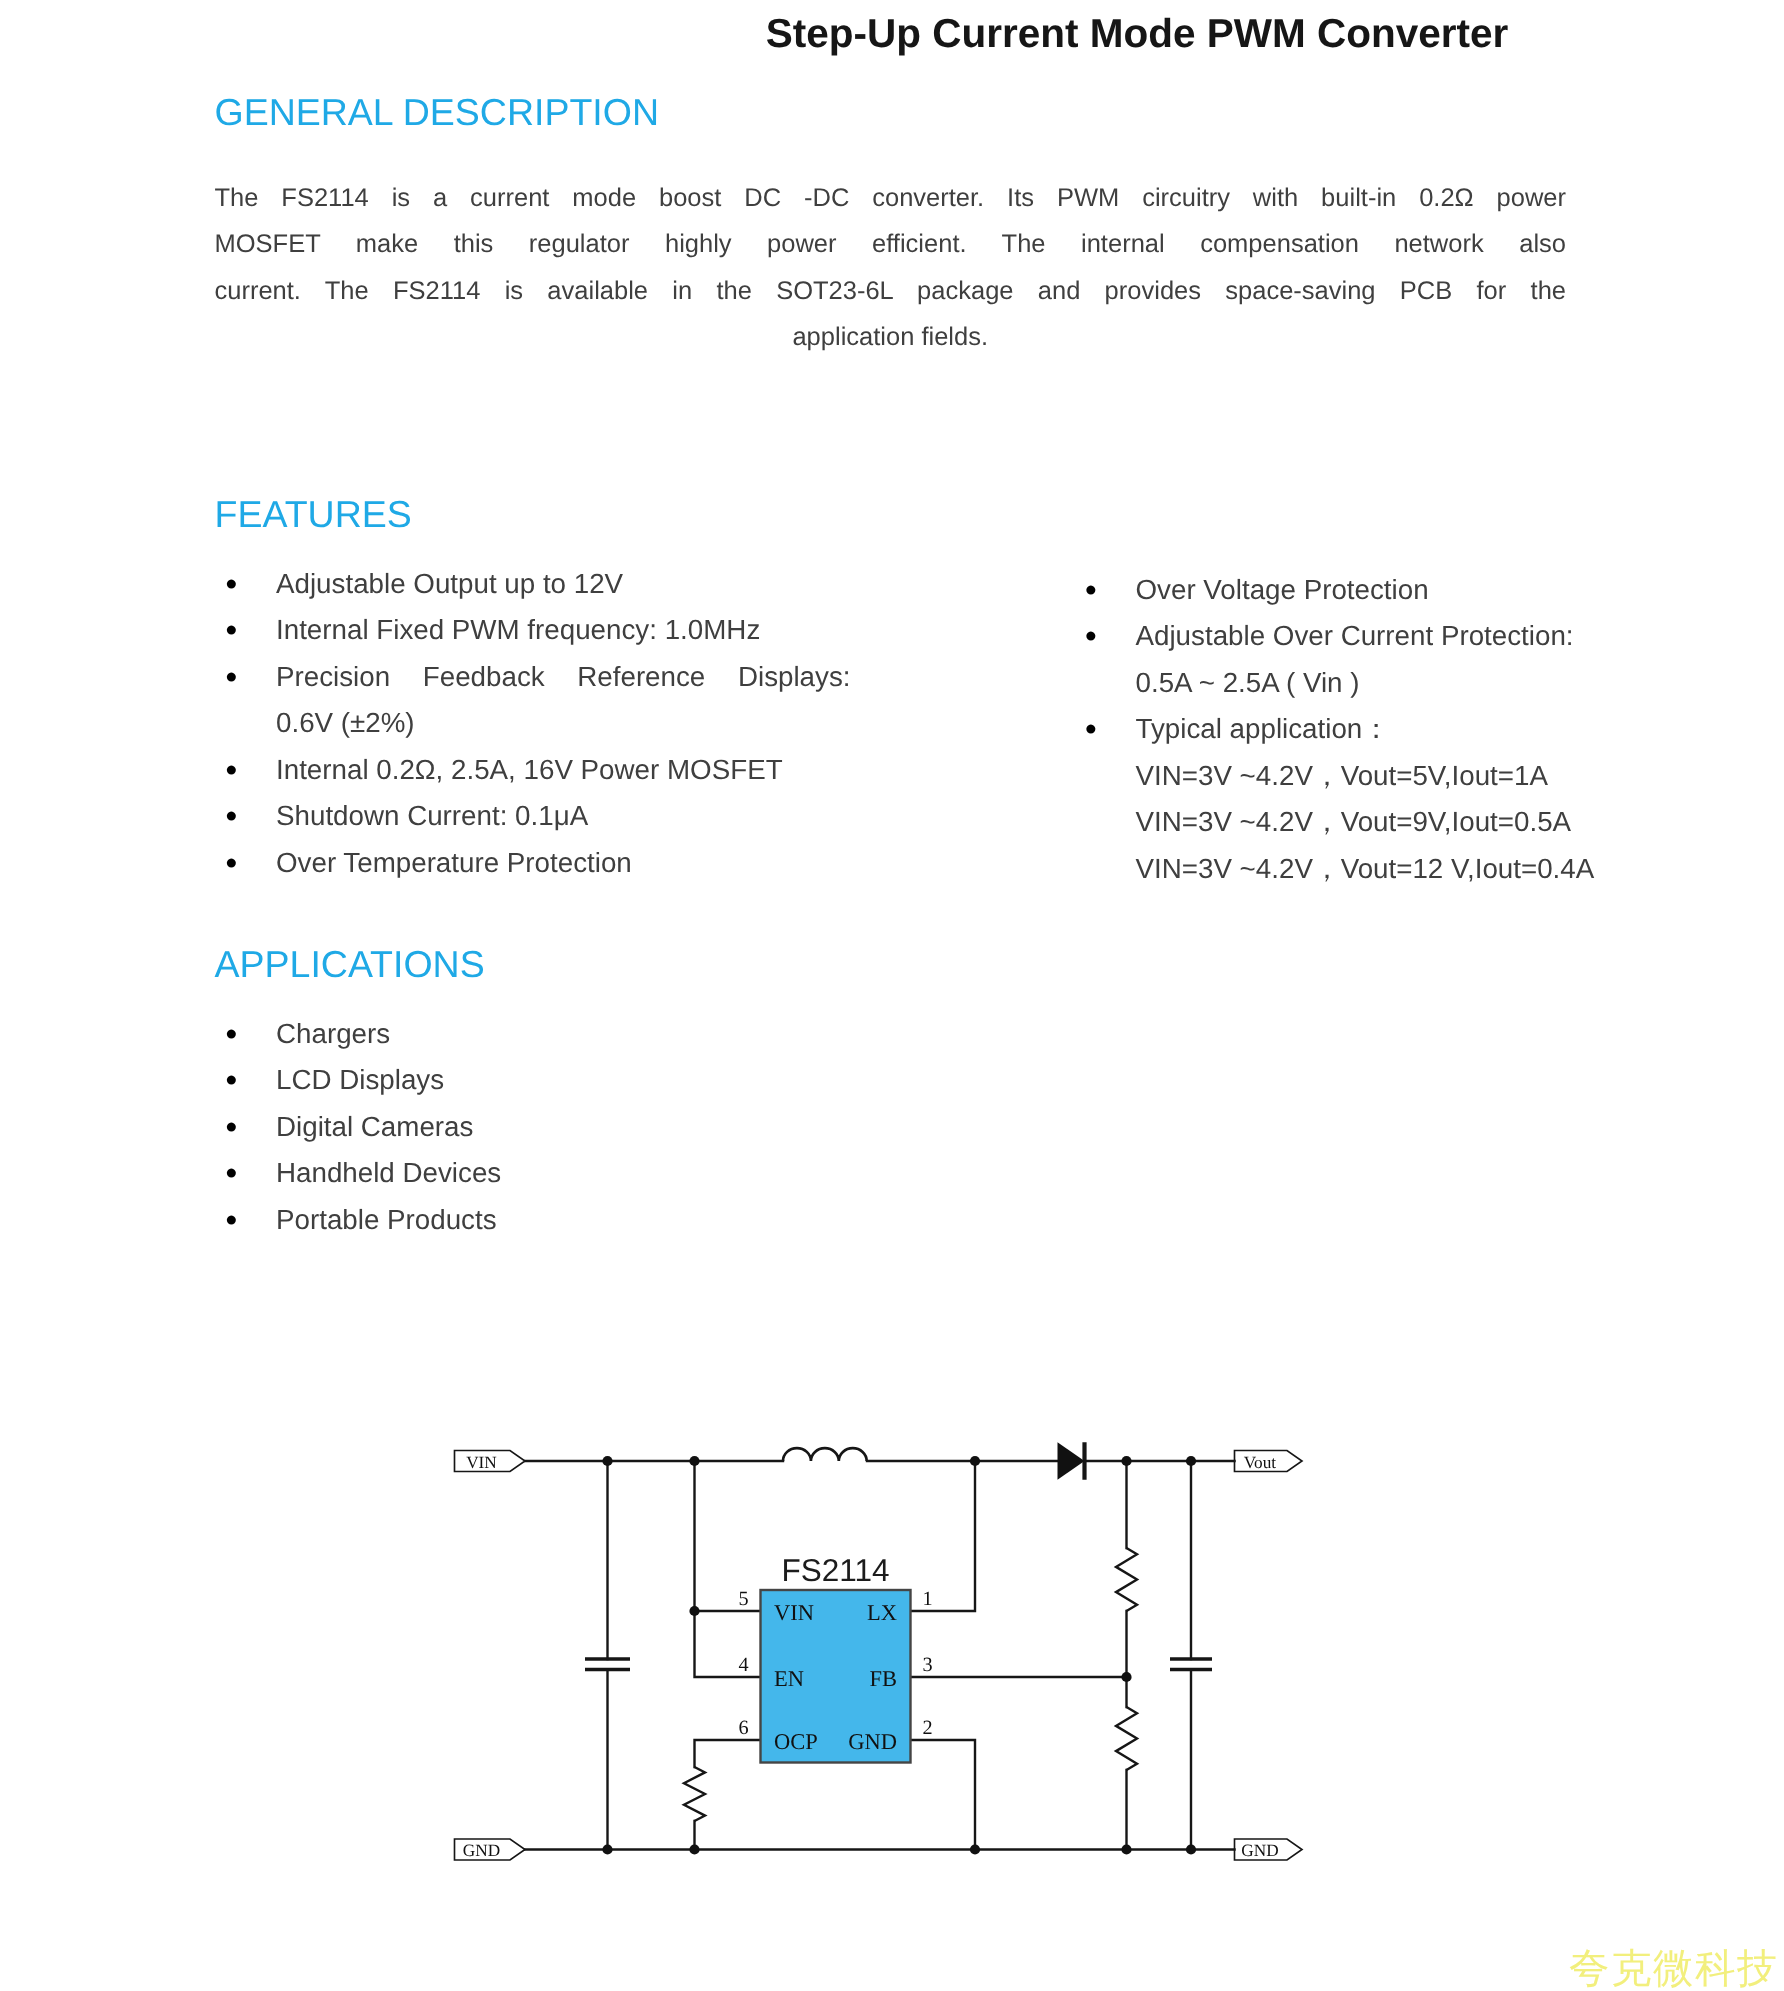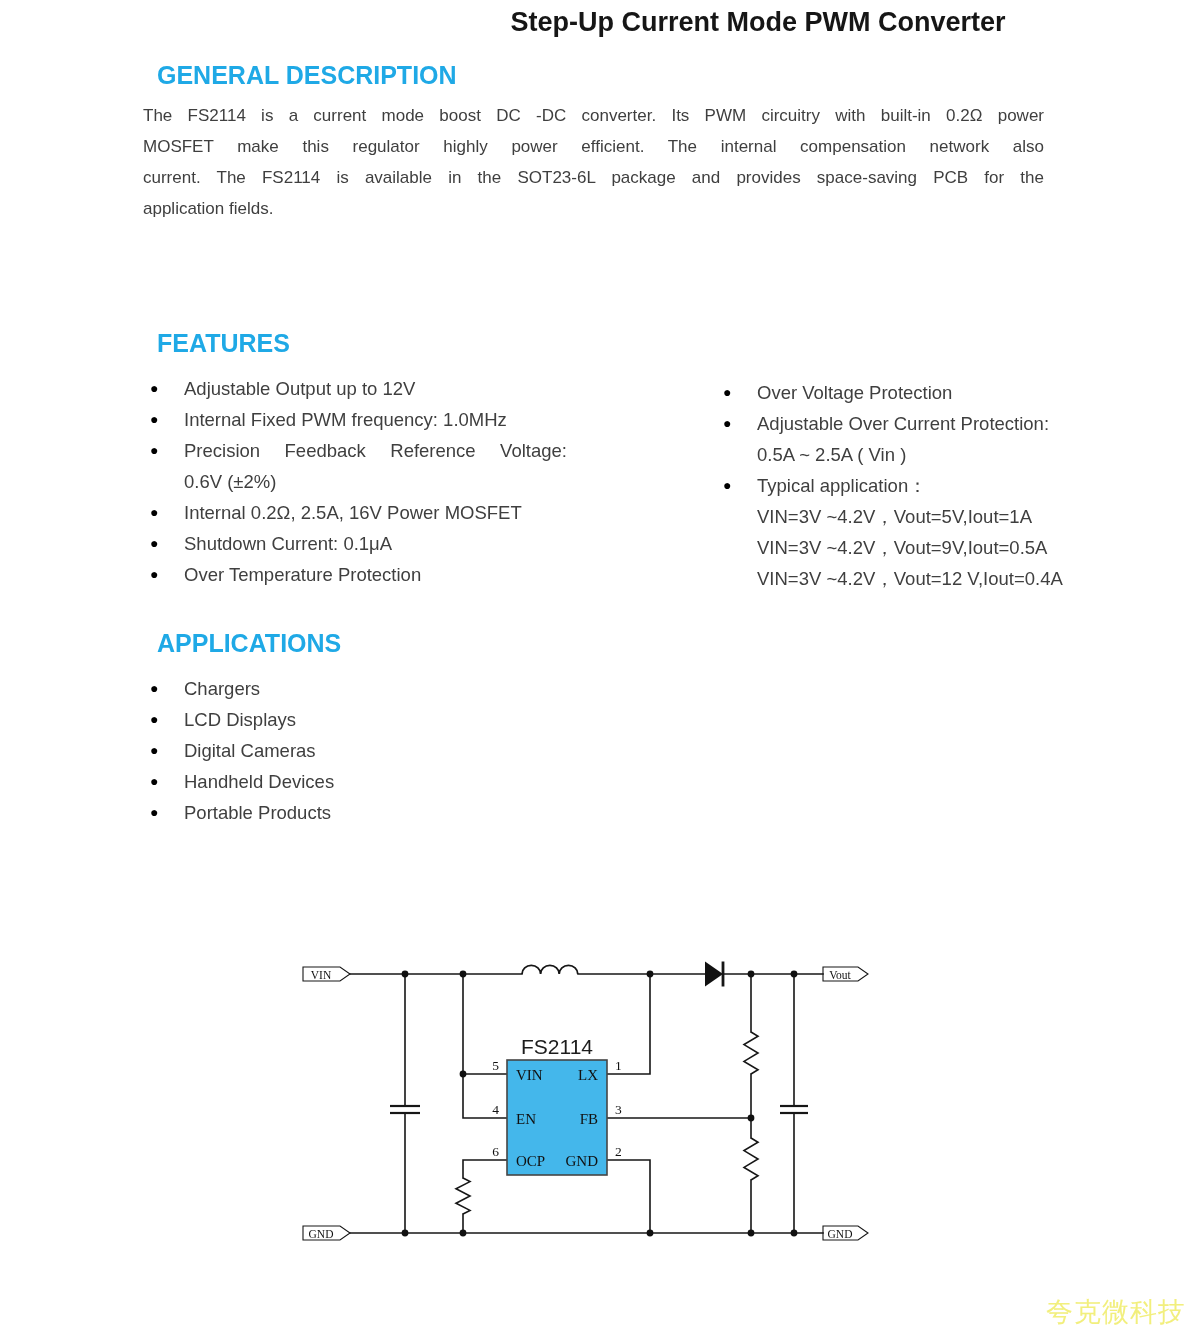--- a/index.html
+++ b/index.html
@@ -1,26 +1,26 @@
 <!DOCTYPE html>
 <html><head>
 <meta charset="utf-8">
 <style>
   html,body{margin:0;padding:0;background:#fff;}
   .page{position:relative;width:1189px;height:1327px;background:#ffffff;overflow:hidden;
         font-family:"Liberation Sans",sans-serif;color:#3d3d3d;border-radius:29px;}
   .title{position:absolute;top:7px;left:300px;width:916px;margin:0;text-align:center;
          font-size:27px;line-height:31px;font-weight:700;color:#161616;}
-  h2{position:absolute;left:157px;margin:0;font-size:25px;line-height:30px;font-weight:700;color:#1FA9E6;}
+  h2{position:absolute;left:143px;margin:0;font-size:25px;line-height:30px;font-weight:400;color:#1FA9E6;}
   #h-gd{top:60px;}
   #h-feat{top:328px;}
   #h-apps{top:628px;}
   #h-circ{top:866px;}
-  .para{position:absolute;left:143px;top:100px;width:901px;font-size:17px;line-height:31px;color:#3f3f3f;}
-  .pline{min-height:31px;}
+  .para{position:absolute;left:143px;top:116px;width:901px;font-size:17px;line-height:31px;color:#3f3f3f;}
+  .pline{min-height:31px;text-align:center;}
   .pline.j{text-align:justify;text-align-last:justify;}
   .col{position:absolute;font-size:18.5px;line-height:31px;color:#3f3f3f;}
   .feat-left{left:143px;top:373px;width:424px;}
   .feat-right{left:716px;top:377px;width:384px;}
   .apps{left:143px;top:673px;width:500px;}
   .row{display:flex;align-items:flex-start;}
   .blt{width:41px;flex:0 0 41px;padding-left:7px;box-sizing:border-box;font-size:14px;color:#000;line-height:31px;}
   .txt{flex:1;min-width:0;}
   .ln{min-height:31px;}
   .ln.stretch{text-align:justify;text-align-last:justify;}
@@ -60,21 +60,21 @@
     </div>
     <div class="row">
       <span class="blt">●</span>
       <div class="txt">
           <div class="ln">Internal Fixed PWM frequency: 1.0MHz</div>
         </div>
     </div>
     <div class="row">
       <span class="blt">●</span>
       <div class="txt">
-        <div class="ln stretch">Precision Feedback Reference Voltage:</div>
+        <div class="ln stretch">Precision Feedback Reference Displays:</div>
         <div class="ln">0.6V (±2%)</div>
       </div>
     </div>
     <div class="row">
       <span class="blt">●</span>
       <div class="txt">
           <div class="ln">Internal 0.2Ω, 2.5A, 16V Power MOSFET</div>
         </div>
     </div>
     <div class="row">

